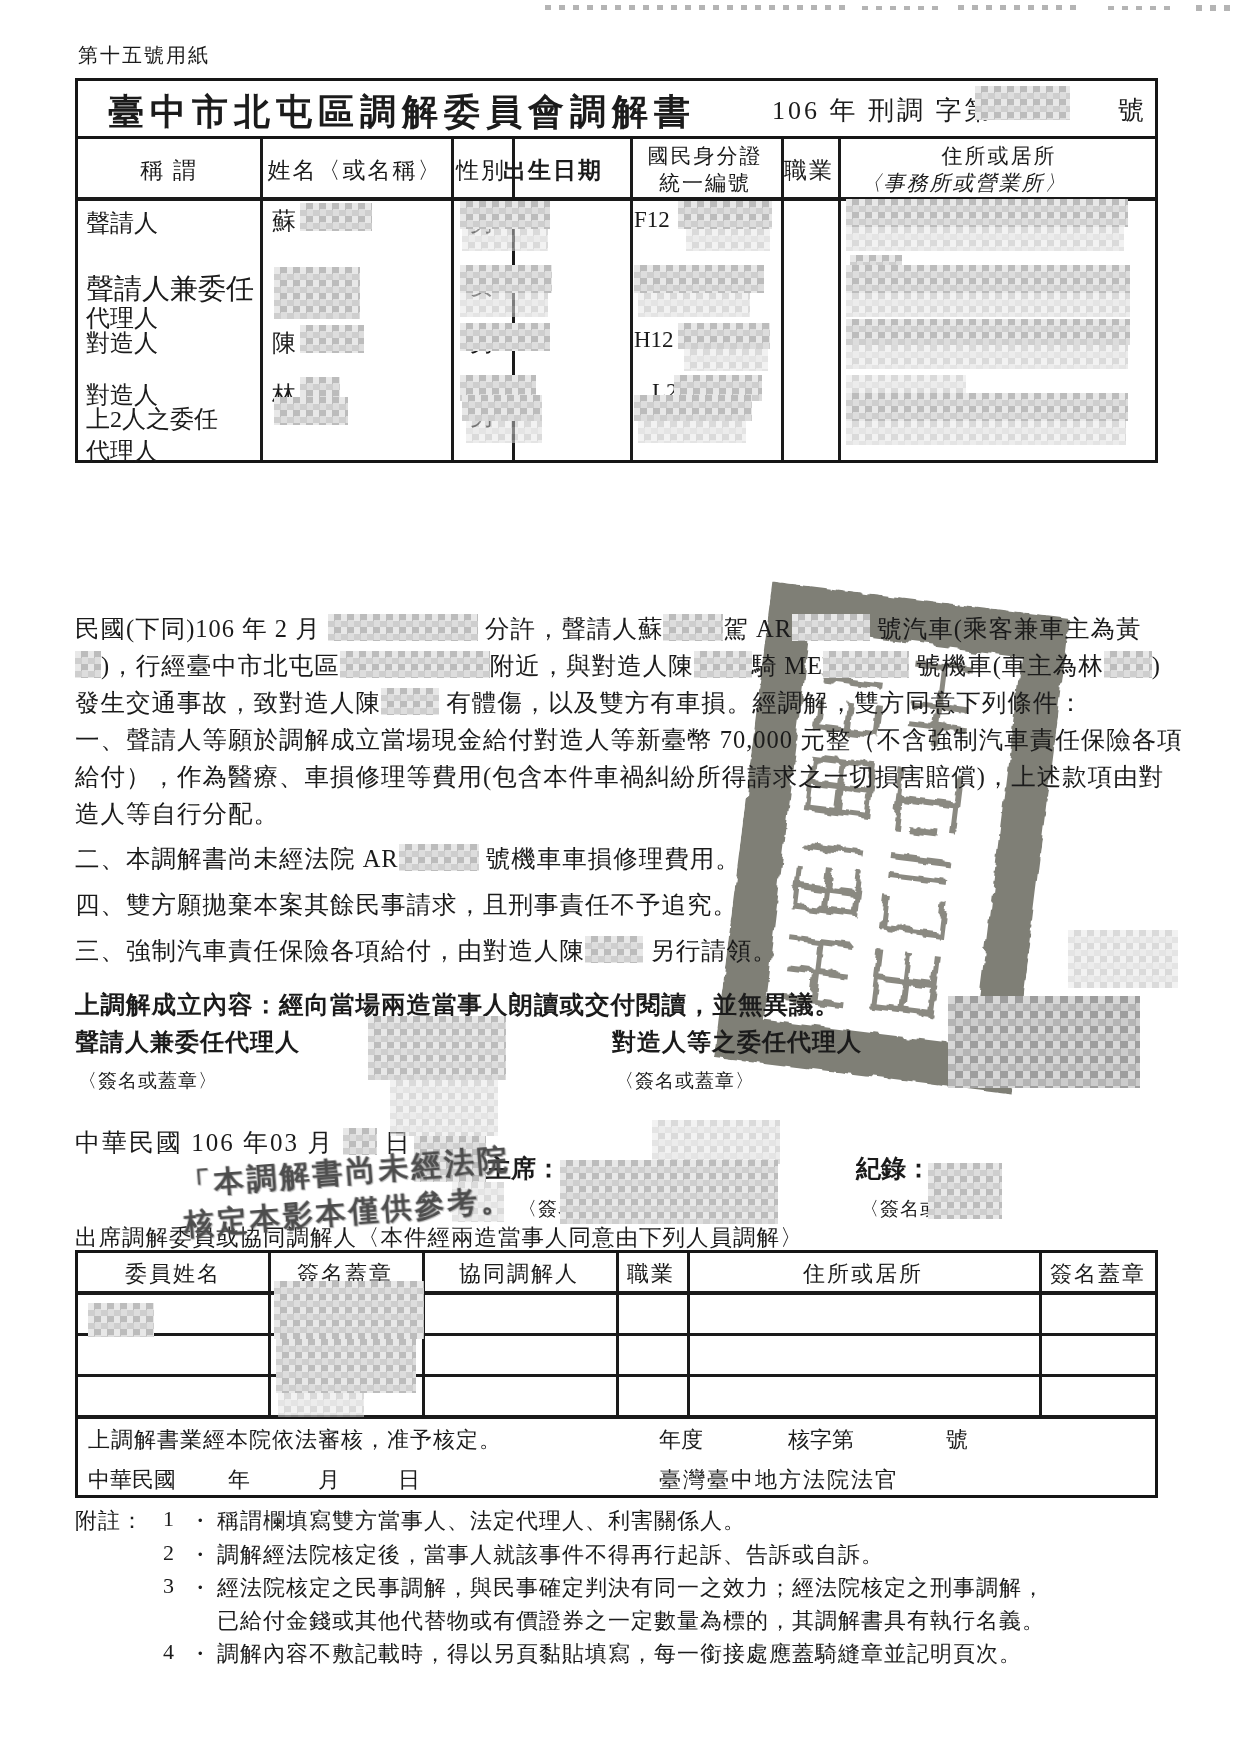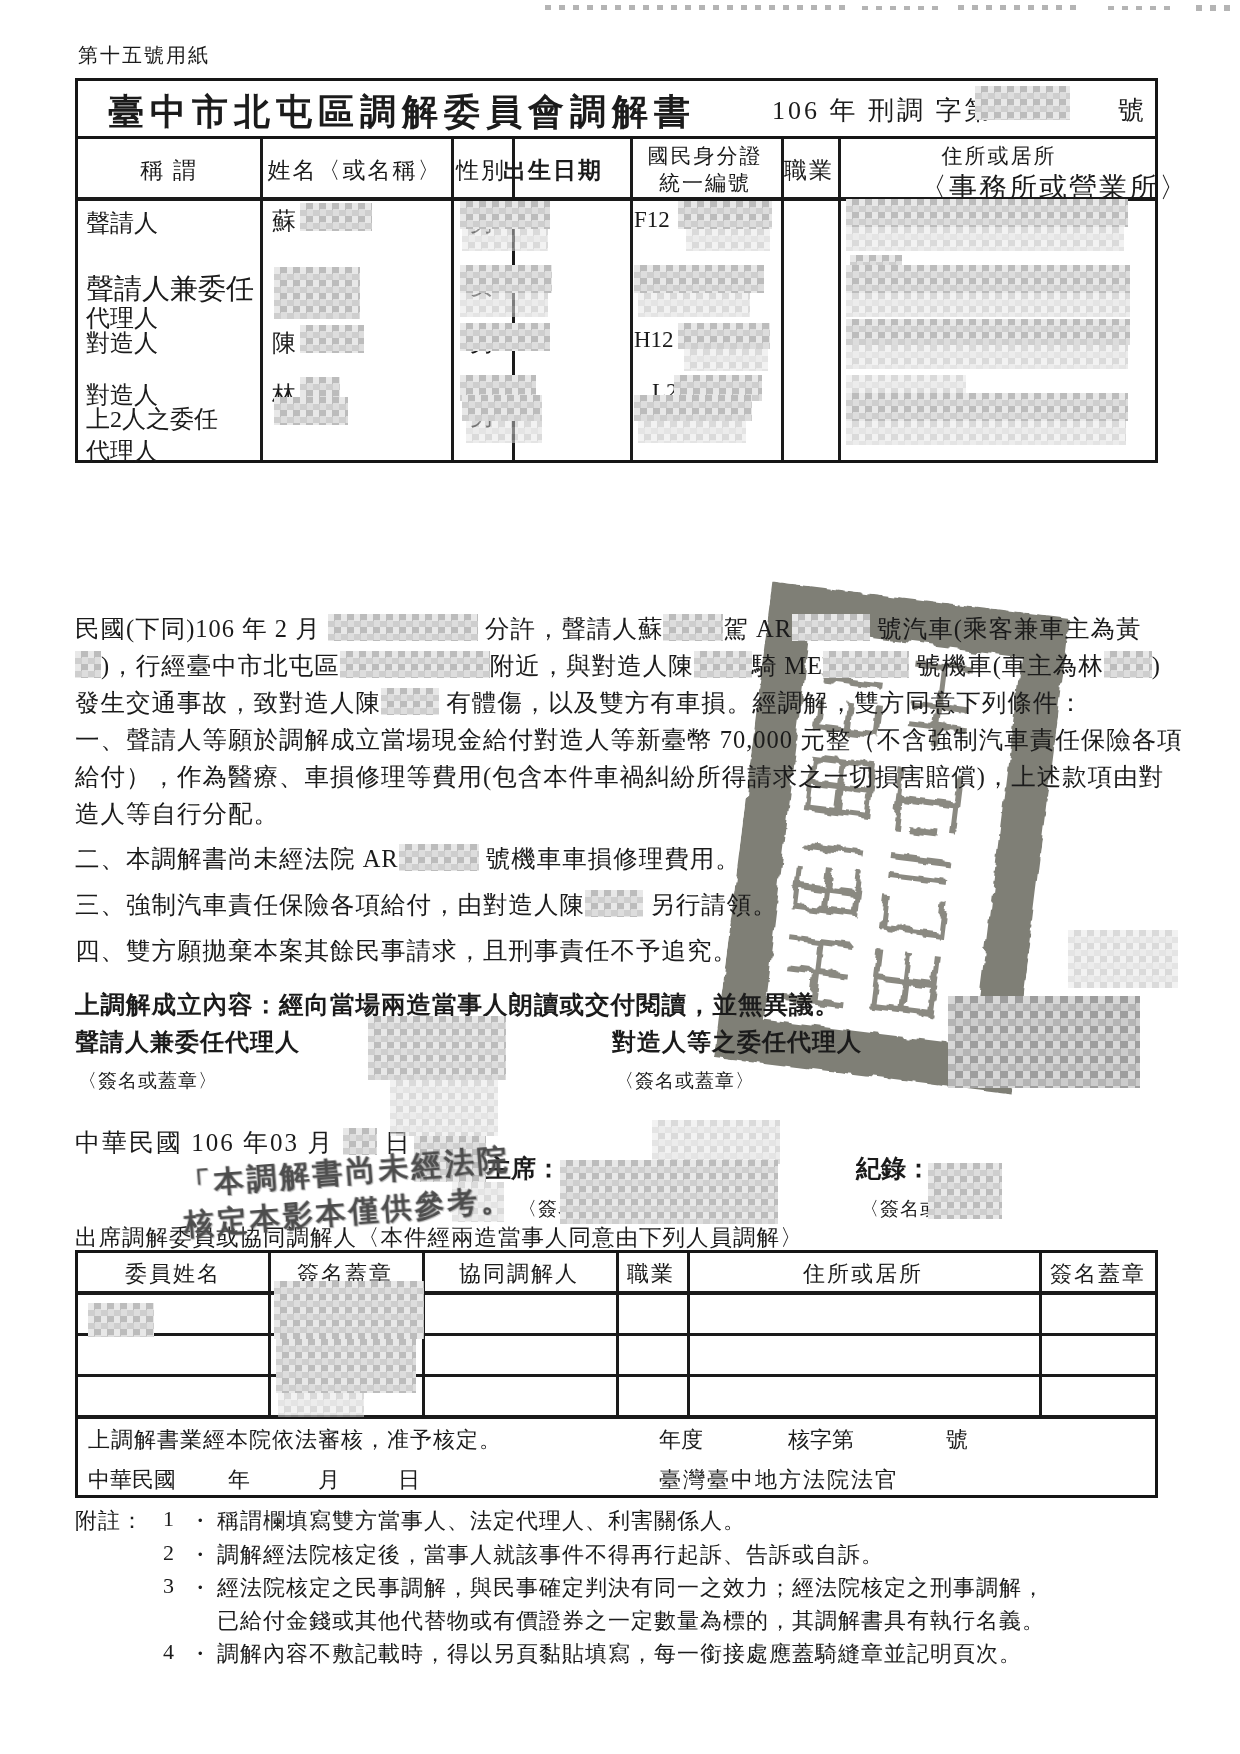--- a/index.html
+++ b/index.html
@@ -68,21 +68,21 @@
     <div class="hline thick" style="left:0;top:58px;width:1077px;"></div>
 
     <div class="hdr" style="left:91px;top:16px;">稱 謂</div>
     <div class="hdr" style="left:277px;top:16px;">姓名〈或名稱〉</div>
     <div class="hdr" style="left:403px;top:16px;">性別</div>
     <div class="hdr" style="left:475px;top:16px;font-weight:bold;">出生日期</div>
     <div class="hdr" style="left:627px;top:3px;font-size:21px;">國民身分證</div>
     <div class="hdr" style="left:627px;top:30px;font-size:21px;">統一編號</div>
     <div class="hdr" style="left:731px;top:16px;">職業</div>
     <div class="hdr" style="left:921px;top:3px;font-size:21px;">住所或居所</div>
-    <div class="hdr" style="left:976px;top:30px;font-size:28px;">〈事務所或營業所〉</div>
+    <div class="hdr" style="left:886px;top:30px;font-size:21px;font-style:italic;">〈事務所或營業所〉</div>
 
     <div class="txt" style="left:8px;top:68px;font-size:24px;">聲請人</div>
     <div class="txt" style="left:8px;top:131px;font-size:28px;">聲請人兼委任</div>
     <div class="txt" style="left:8px;top:163px;font-size:24px;">代理人</div>
     <div class="txt" style="left:8px;top:188px;font-size:24px;">對造人</div>
     <div class="txt" style="left:8px;top:240px;font-size:24px;">對造人</div>
     <div class="txt" style="left:8px;top:264px;font-size:24px;">上2人之委任</div>
     <div class="txt" style="left:8px;top:296px;font-size:24px;">代理人</div>
 
     <div class="txt" style="left:194px;top:66px;font-size:24px;">蘇</div>
@@ -143,22 +143,22 @@
       <div class="bodyline"><span>民國(下同)106 年 2 月 </span><span class="redact mosaic" style="width: 150px;"></span><span> 分許，聲請人蘇</span><span class="redact mosaic" style="width: 60px;"></span><span>駕 AR</span><span class="redact mosaic" style="width: 78px;"></span><span> 號汽車(乘客兼車主為黃</span></div>
       <div class="bodyline"><span class="redact mosaic" style="width: 26px;"></span><span>)，行經臺中市北屯區</span><span class="redact mosaic" style="width: 150px;"></span><span>附近，與對造人陳</span><span class="redact mosaic" style="width: 58px;"></span><span>騎 ME</span><span class="redact mosaic" style="width: 86px;"></span><span> 號機車(車主為林</span><span class="redact mosaic" style="width: 48px;"></span><span>)</span></div>
       <div class="bodyline"><span>發生交通事故，致對造人陳</span><span class="redact mosaic" style="width: 58px;"></span><span> 有體傷，以及雙方有車損。經調解，雙方同意下列條件：</span></div>
       <div class="bodyline"><span>一、聲請人等願於調解成立當場現金給付對造人等新臺幣 70,000 元整（不含強制汽車責任保險各項</span></div>
       <div class="bodyline"><span>給付），作為醫療、車損修理等費用(包含本件車禍糾紛所得請求之一切損害賠償)，上述款項由對</span></div>
       <div class="bodyline"><span>造人等自行分配。</span></div>
     </div>
 
   <div class="bodylines lh46" style="left:75px;top:836px;">
       <div class="bodyline"><span>二、本調解書尚未經法院 AR</span><span class="redact mosaic" style="width: 80px;"></span><span> 號機車車損修理費用。</span></div>
+      <div class="bodyline"><span>四、雙方願拋棄本案其餘民事請求，且刑事責任不予追究。</span></div>
       <div class="bodyline"><span>三、強制汽車責任保險各項給付，由對造人陳</span><span class="redact mosaic" style="width: 58px;"></span><span> 另行請領。</span></div>
-      <div class="bodyline"><span>四、雙方願拋棄本案其餘民事請求，且刑事責任不予追究。</span></div>
     </div>
 
   <div class="txt bold" style="left:75px;top:988px;font-size:24.5px;letter-spacing:1px;">上調解成立內容：經向當場兩造當事人朗讀或交付閱讀，並無異議。</div>
 
   <div class="txt bold" style="left:75px;top:1026px;font-size:24px;letter-spacing:1px;">聲請人兼委任代理人</div>
   <div class="txt bold" style="left:612px;top:1026px;font-size:24px;letter-spacing:1px;">對造人等之委任代理人</div>
   <div class="txt hint" style="left:78px;top:1068px;">〈簽名或蓋章〉</div>
   <div class="txt hint" style="left:615px;top:1068px;">〈簽名或蓋章〉</div>
 
   <div class="px mosaic" style="left:368px;top:1016px;width:138px;height:64px;"></div>

